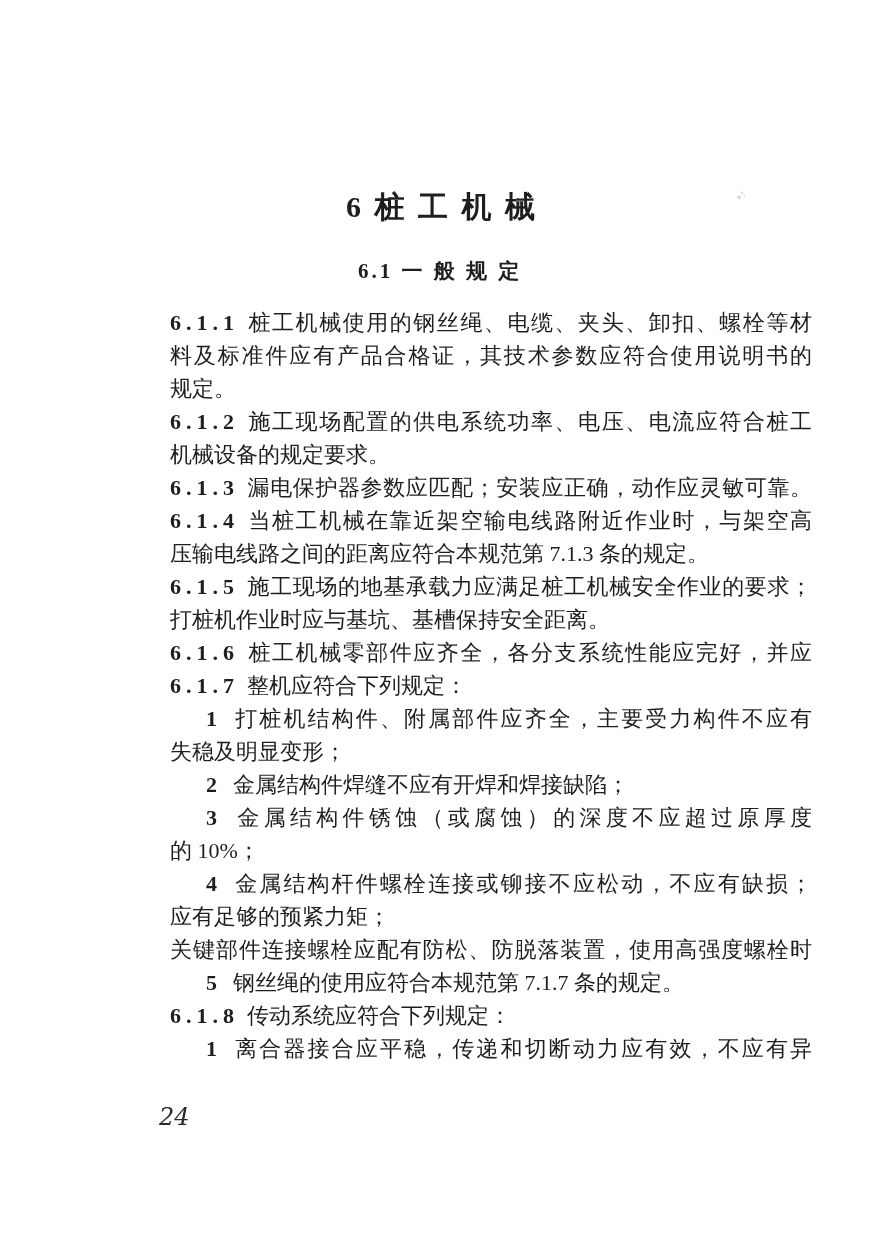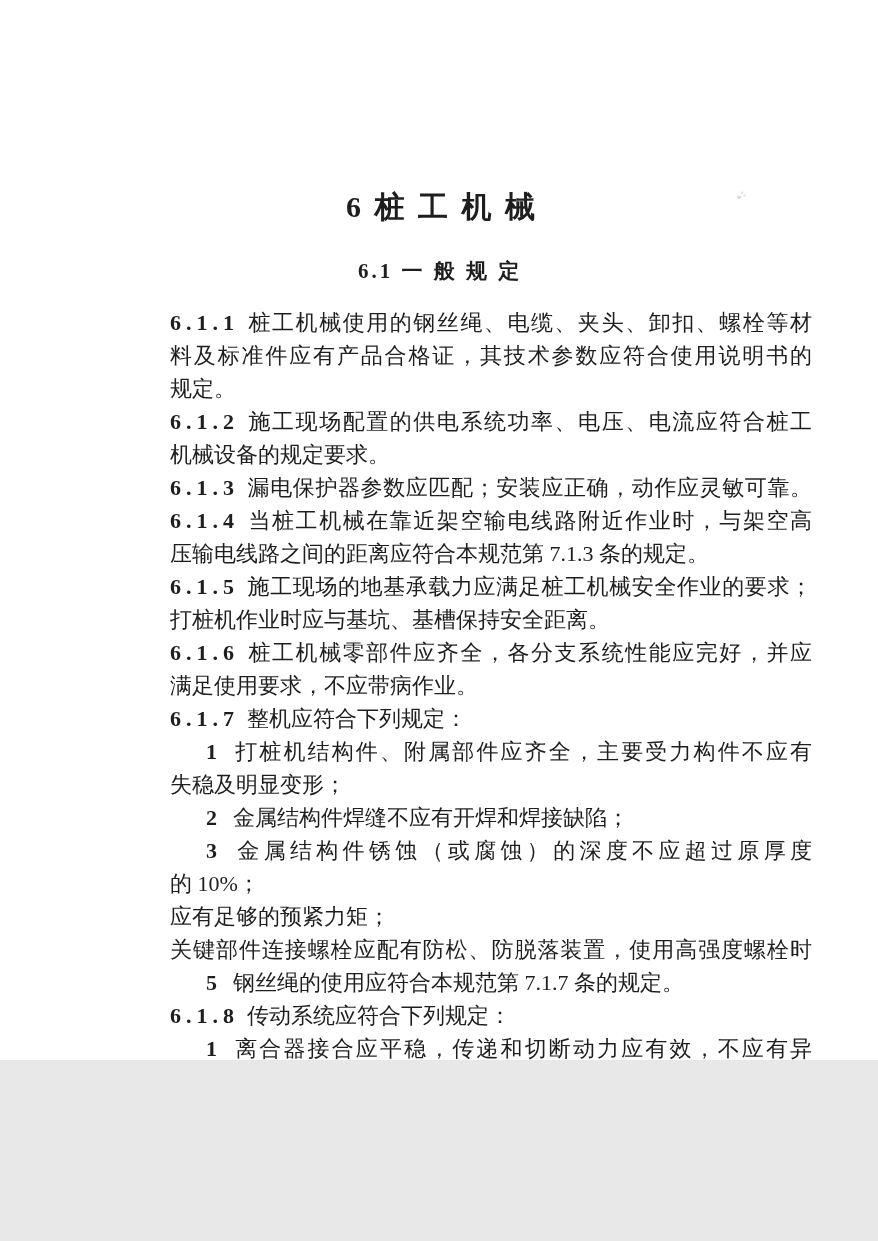--- a/index.html
+++ b/index.html
@@ -1,18 +1,18 @@
 <!DOCTYPE html>
 <html><head>
 <meta charset="utf-8">
 <style>
   html,body{margin:0;padding:0;background:#e8e8e8;}
   .page{
     position:relative;
-    width:878px;height:1060px;
+    width:878px;height:1241px;
     background:#ffffff;
     overflow:hidden;
     font-family:"Liberation Serif","DejaVu Serif",serif;
     color:#1e1e1e;
   }
   .chapter-title{
     position:absolute;top:191px;left:0;width:884px;margin:0;
     text-align:center;
     font-size:30px;line-height:32px;font-weight:bold;
     letter-spacing:3px;
@@ -86,34 +86,34 @@
   <div class="line fill"><b class="num">6.1.4</b><span class="txt">当桩工机械在靠近架空输电线路附近作业时，与架空高</span></div>
 
   <div class="line"><span class="txt">压输电线路之间的距离应符合本规范第 7.1.3 条的规定。</span></div>
 
   <div class="line fill"><b class="num">6.1.5</b><span class="txt">施工现场的地基承载力应满足桩工机械安全作业的要求；</span></div>
 
   <div class="line"><span class="txt">打桩机作业时应与基坑、基槽保持安全距离。</span></div>
 
   <div class="line fill"><b class="num">6.1.6</b><span class="txt">桩工机械零部件应齐全，各分支系统性能应完好，并应</span></div>
 
-  <div class="line"><span class="txt">满足使用要求，不应带病作业。</span></div>
 
   <div class="line"><b class="num">6.1.7</b><span class="txt">整机应符合下列规定：</span></div>
 
   <div class="line item fill"><b class="num">1</b><span class="txt">打桩机结构件、附属部件应齐全，主要受力构件不应有</span></div>
 
   <div class="line"><span class="txt">失稳及明显变形；</span></div>
 
   <div class="line item"><b class="num">2</b><span class="txt">金属结构件焊缝不应有开焊和焊接缺陷；</span></div>
 
   <div class="line item fill"><b class="num">3</b><span class="txt">金属结构件锈蚀（或腐蚀）的深度不应超过原厚度</span></div>
 
   <div class="line"><span class="txt">的 10%；</span></div>
 
+  <div class="line item fill"><b class="num">4</b><span class="txt">金属结构杆件螺栓连接或铆接不应松动，不应有缺损；</span></div>
 
   <div class="line"><span class="txt">应有足够的预紧力矩；</span></div>
 
   <div class="line fill"><span class="txt">关键部件连接螺栓应配有防松、防脱落装置，使用高强度螺栓时</span></div>
 
   <div class="line item"><b class="num">5</b><span class="txt">钢丝绳的使用应符合本规范第 7.1.7 条的规定。</span></div>
 
   <div class="line"><b class="num">6.1.8</b><span class="txt">传动系统应符合下列规定：</span></div>
 
   <div class="line item fill"><b class="num">1</b><span class="txt">离合器接合应平稳，传递和切断动力应有效，不应有异</span></div>

